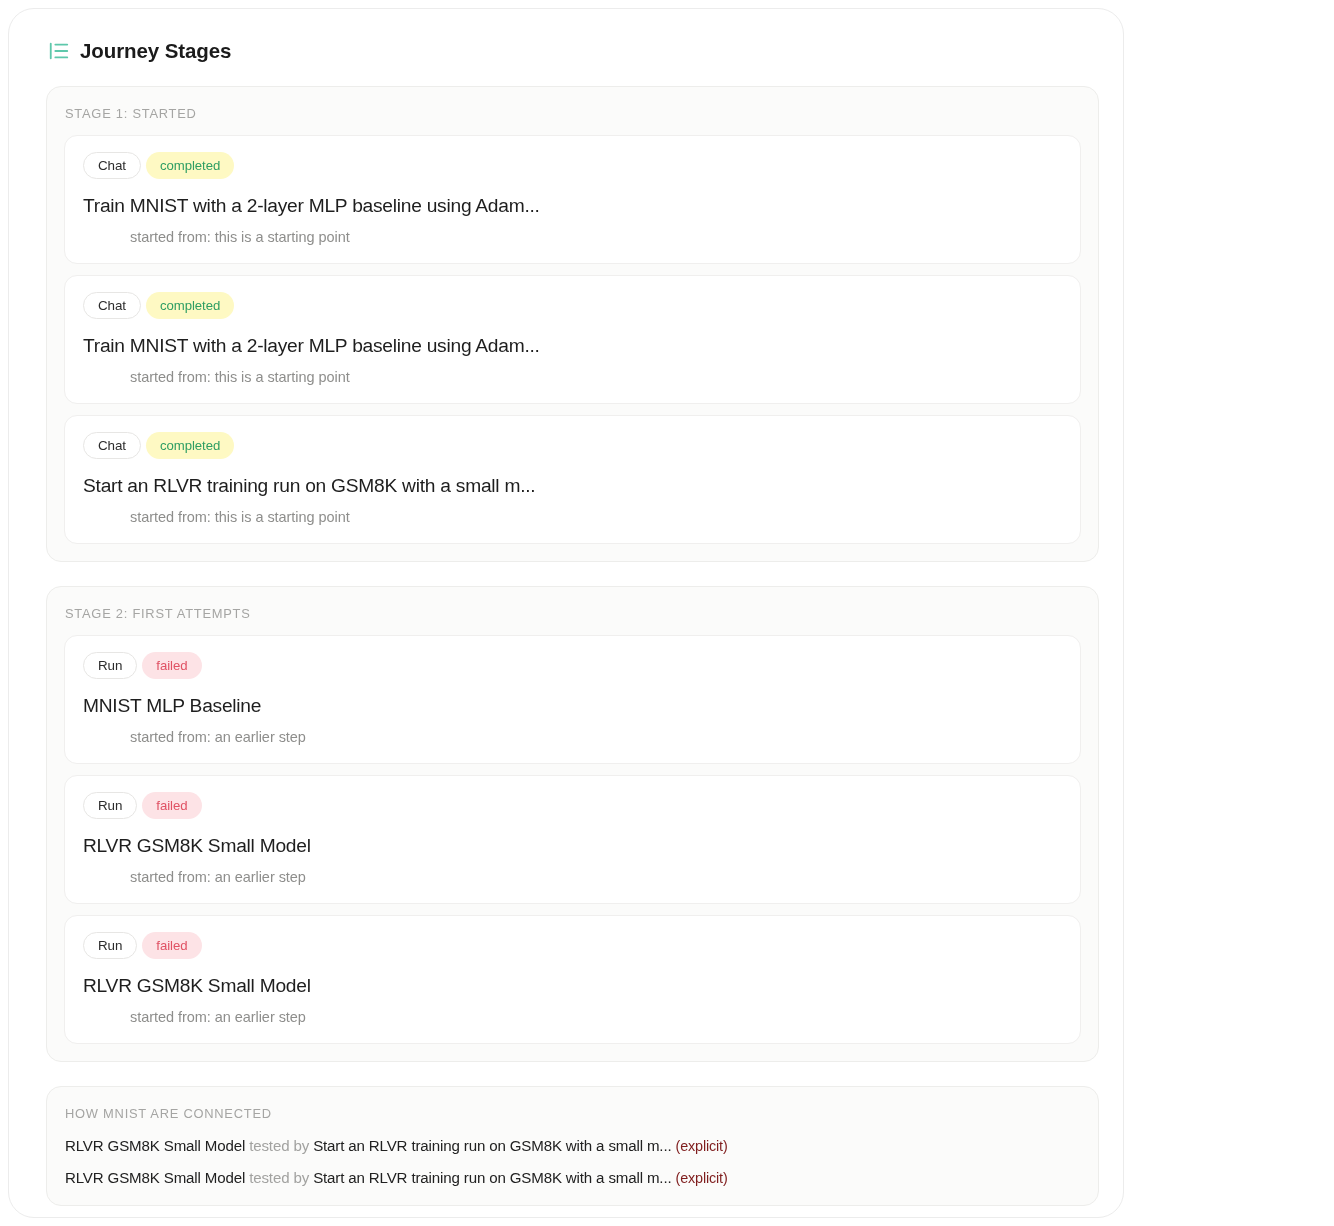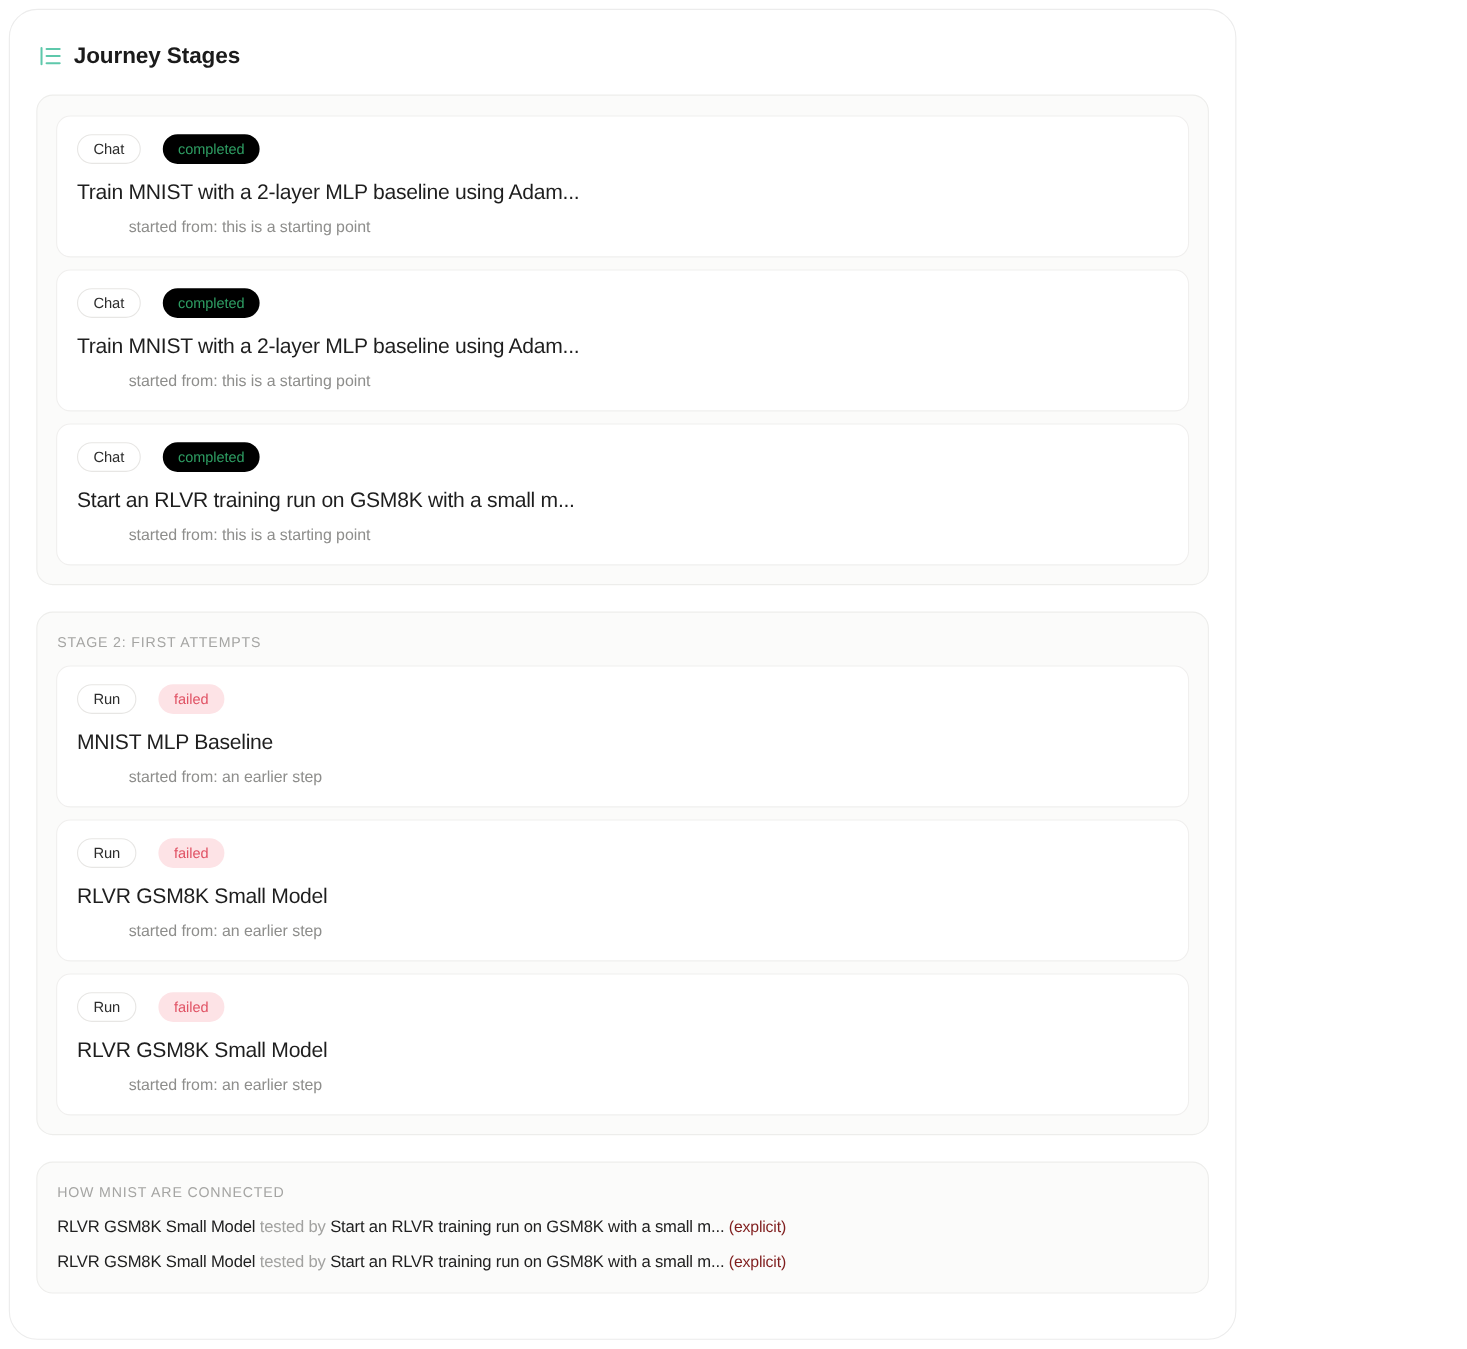--- a/index.html
+++ b/index.html
@@ -18,21 +18,21 @@
 
   .page-card {
     position: absolute;
     left: 8px;
     top: 8px;
     width: 1116px;
     height: 1210px;
     background: #ffffff;
     border: 1px solid #ececec;
     border-radius: 26px;
-    padding: 22px 24px 18px 24px;
+    padding: 22px 24px 18px 37px;
   }
 
   
   .hdr {
     display: flex;
     align-items: center;
     gap: 10px;
     margin: 9px 0 0 2px;
   }
   .hdr-icon {
@@ -75,21 +75,21 @@
     background: #ffffff;
     border: 1px solid #f0efee;
     border-radius: 13px;
     padding: 16px 18px 18px 18px;
   }
   .step + .step { margin-top: 11px; }
 
   .badges {
     display: flex;
     align-items: center;
-    gap: 20px;
+    gap: 5px;
   }
   .badge-type {
     display: inline-flex;
     align-items: center;
     justify-content: center;
     height: 27px;
     padding: 0 14px;
     border: 1px solid #e7e6e4;
     border-radius: 999px;
     background: #ffffff;
@@ -102,21 +102,21 @@
     display: inline-flex;
     align-items: center;
     justify-content: center;
     height: 27px;
     padding: 0 14px;
     border-radius: 999px;
     font-size: 13.2px;
     letter-spacing: -0.05px;
     white-space: nowrap;
   }
-  .badge-status.completed { background: #000000; color: #2e9e63; }
+  .badge-status.completed { background: #fef9c3; color: #2e9e63; }
   .badge-status.failed    { background: #fde3e6; color: #e05264; }
 
   .step-title {
     margin-top: 15px;
     font-size: 19.2px;
     color: #1e1e1e;
     letter-spacing: -0.25px;
     line-height: 1.2;
   }
   .step-origin {
@@ -163,20 +163,21 @@
       <path d="M3 4v16"></path>
       <path d="M8 5h13"></path>
       <path d="M8 12h13"></path>
       <path d="M8 19h13"></path>
     </svg>
     <div class="hdr-title">Journey Stages</div>
   </div>
 
 
   <div class="stage">
+    <div class="stage-label">STAGE 1: STARTED</div>
 
     <div class="step">
       <div class="badges">
         <span class="badge-type">Chat</span>
         <span class="badge-status completed">completed</span>
       </div>
       <div class="step-title">Train MNIST with a 2-layer MLP baseline using Adam...</div>
       <div class="step-origin">started from: this is a starting point</div>
     </div>
 

